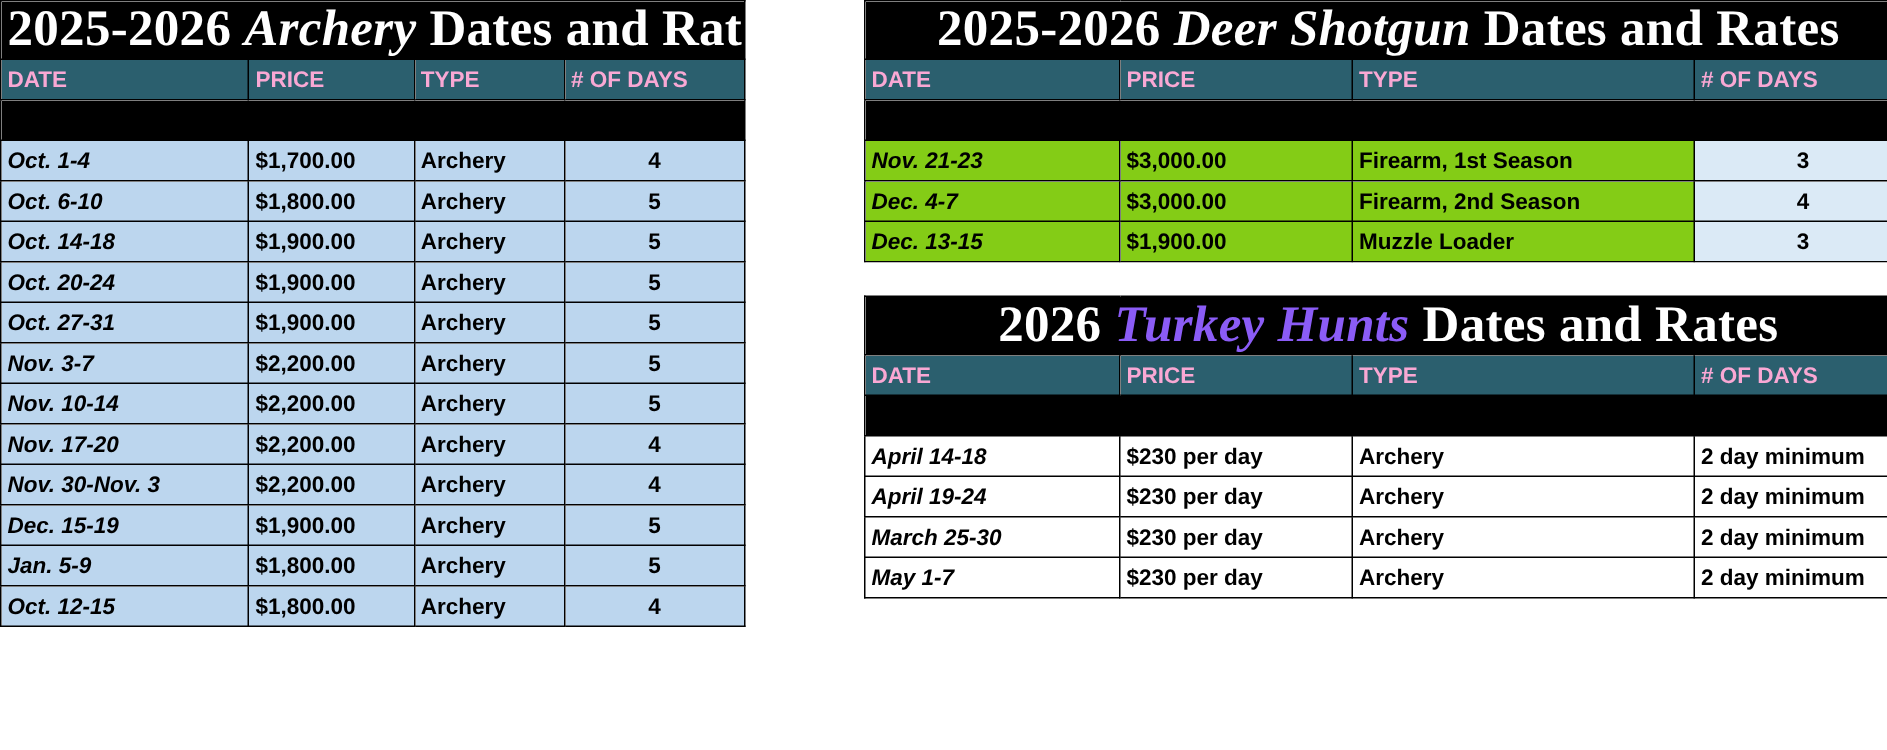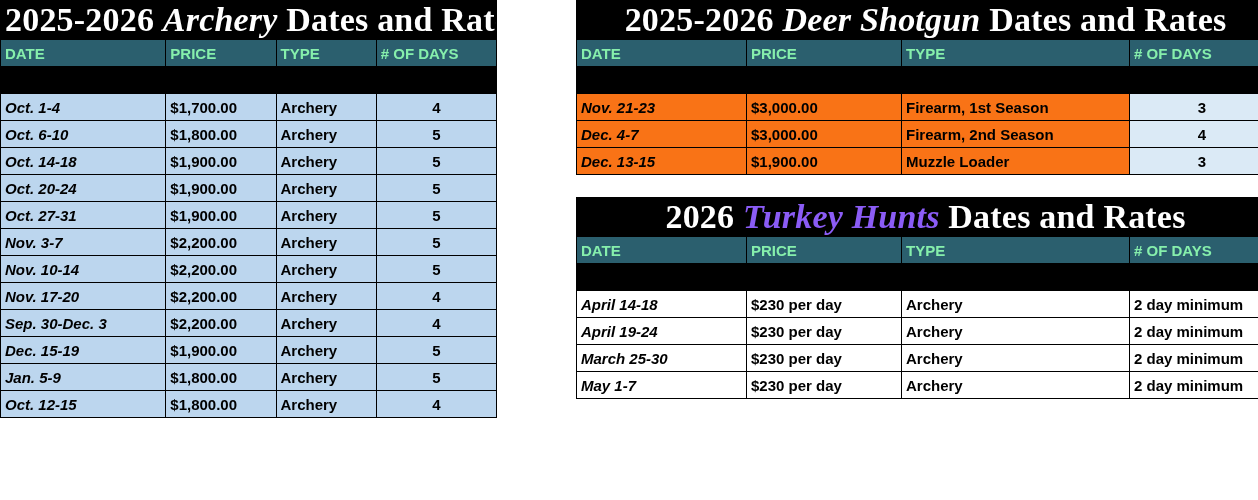--- a/index.html
+++ b/index.html
@@ -70,21 +70,21 @@
   .title-text .bold {
     font-weight: bold;
   }
   .title-gold {
     color: #8b5cf6;
   }
 
   
   .hdr td {
     background: #2b5f6e;
-    color: #86efac;
+    color: #f9a8d4;
     font-weight: bold;
     font-size: 13px;
     text-align: left;
     height: 24px;
   }
   .hdr td.ctr { text-align: left; }
 
   
   .black-row td {
     background: #000000;
@@ -101,21 +101,21 @@
   }
   .data td.date {
     font-style: italic;
   }
   .data td.days {
     text-align: center;
   }
 
   
   .deer td.date, .deer td.price, .deer td.type {
-    background: #f97316;
+    background: #84cc16;
   }
   .deer td.days {
     background: #dbeaf6;
     text-align: center;
   }
   .turkey td {
     background: #ffffff;
   }
   .gap-block {
     height: 22px;
@@ -197,21 +197,21 @@
           <td class="type">Archery</td>
           <td class="days">5</td>
         </tr>
         <tr class="data">
           <td class="date">Nov. 17-20</td>
           <td class="price">$2,200.00</td>
           <td class="type">Archery</td>
           <td class="days">4</td>
         </tr>
         <tr class="data">
-          <td class="date">Sep. 30-Dec. 3</td>
+          <td class="date">Nov. 30-Nov. 3</td>
           <td class="price">$2,200.00</td>
           <td class="type">Archery</td>
           <td class="days">4</td>
         </tr>
         <tr class="data">
           <td class="date">Dec. 15-19</td>
           <td class="price">$1,900.00</td>
           <td class="type">Archery</td>
           <td class="days">5</td>
         </tr>

